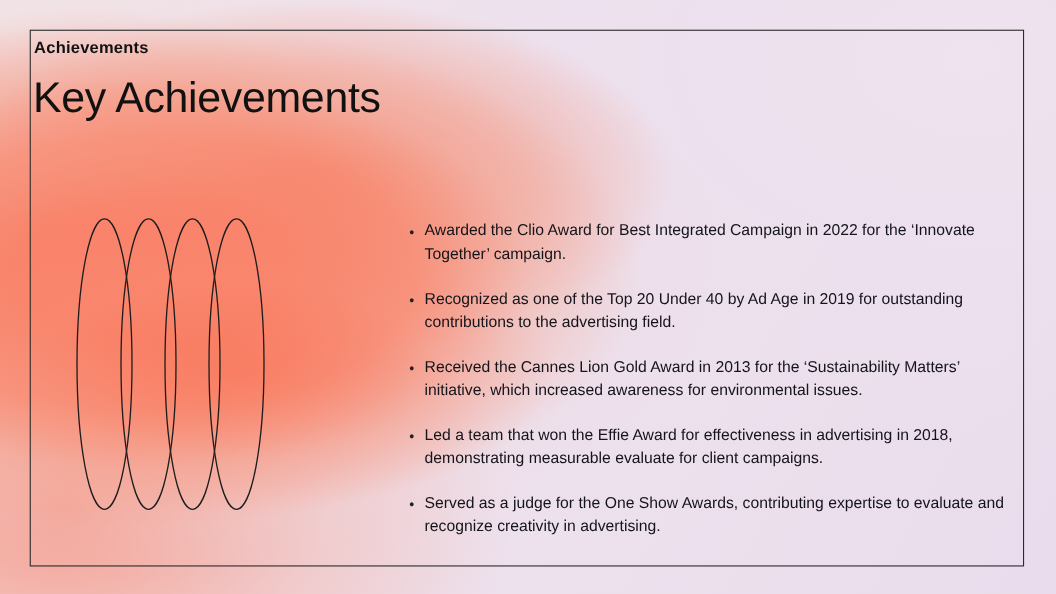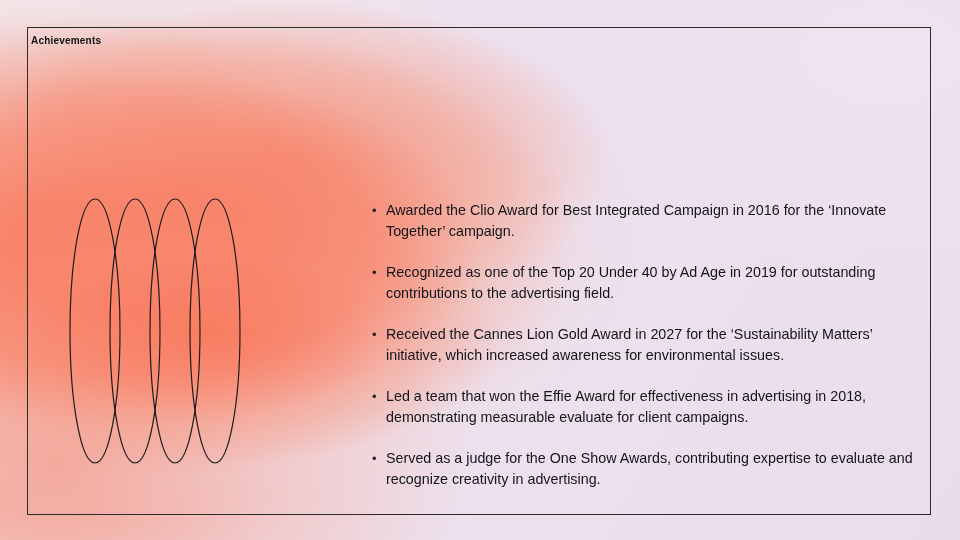--- a/index.html
+++ b/index.html
@@ -49,21 +49,21 @@
     width: 904px;
     height: 488px;
     border: 1.5px solid #2b2b2b;
     box-sizing: border-box;
   }
 
   .eyebrow {
     position: absolute;
     left: 31px;
     top: 35px;
-    font-size: 10px;
+    font-size: 15px;
     font-weight: bold;
     color: #111;
     letter-spacing: 0.2px;
   }
 
   .title {
     position: absolute;
     left: 30px;
     top: 68px;
     font-size: 39px;
@@ -113,42 +113,43 @@
 <body>
 
 <div class="slide">
   <div class="bg-base"></div>
   <div class="bg-warmwash"></div>
 
   <div class="frame"></div>
 
   <div class="eyebrow">Achievements</div>
 
+  <div class="title">Key Achievements</div>
 
   <div class="deco">
     <svg width="210" height="270" viewBox="0 0 210 270" fill="none" xmlns="http://www.w3.org/2000/svg">
       <ellipse cx="35" cy="135" rx="25" ry="132" stroke="#1d1d1d" stroke-width="1.2" fill="none"></ellipse>
       <ellipse cx="75" cy="135" rx="25" ry="132" stroke="#1d1d1d" stroke-width="1.2" fill="none"></ellipse>
       <ellipse cx="115" cy="135" rx="25" ry="132" stroke="#1d1d1d" stroke-width="1.2" fill="none"></ellipse>
       <ellipse cx="155" cy="135" rx="25" ry="132" stroke="#1d1d1d" stroke-width="1.2" fill="none"></ellipse>
     </svg>
   </div>
 
   <div class="bullets">
     <div class="bullet-row">
       <span class="bullet-dot">•</span>
-      <span class="bullet-text">Awarded the Clio Award for Best Integrated Campaign in 2016 for the ‘Innovate Together’ campaign.</span>
+      <span class="bullet-text">Awarded the Clio Award for Best Integrated Campaign in 2022 for the ‘Innovate Together’ campaign.</span>
     </div>
     <div class="bullet-row">
       <span class="bullet-dot">•</span>
       <span class="bullet-text">Recognized as one of the Top 20 Under 40 by Ad Age in 2019 for outstanding contributions to the advertising field.</span>
     </div>
     <div class="bullet-row">
       <span class="bullet-dot">•</span>
-      <span class="bullet-text">Received the Cannes Lion Gold Award in 2027 for the ‘Sustainability Matters’ initiative, which increased awareness for environmental issues.</span>
+      <span class="bullet-text">Received the Cannes Lion Gold Award in 2013 for the ‘Sustainability Matters’ initiative, which increased awareness for environmental issues.</span>
     </div>
     <div class="bullet-row">
       <span class="bullet-dot">•</span>
       <span class="bullet-text">Led a team that won the Effie Award for effectiveness in advertising in 2018, demonstrating measurable evaluate for client campaigns.</span>
     </div>
     <div class="bullet-row">
       <span class="bullet-dot">•</span>
       <span class="bullet-text">Served as a judge for the One Show Awards, contributing expertise to evaluate and recognize creativity in advertising.</span>
     </div>
   </div>

